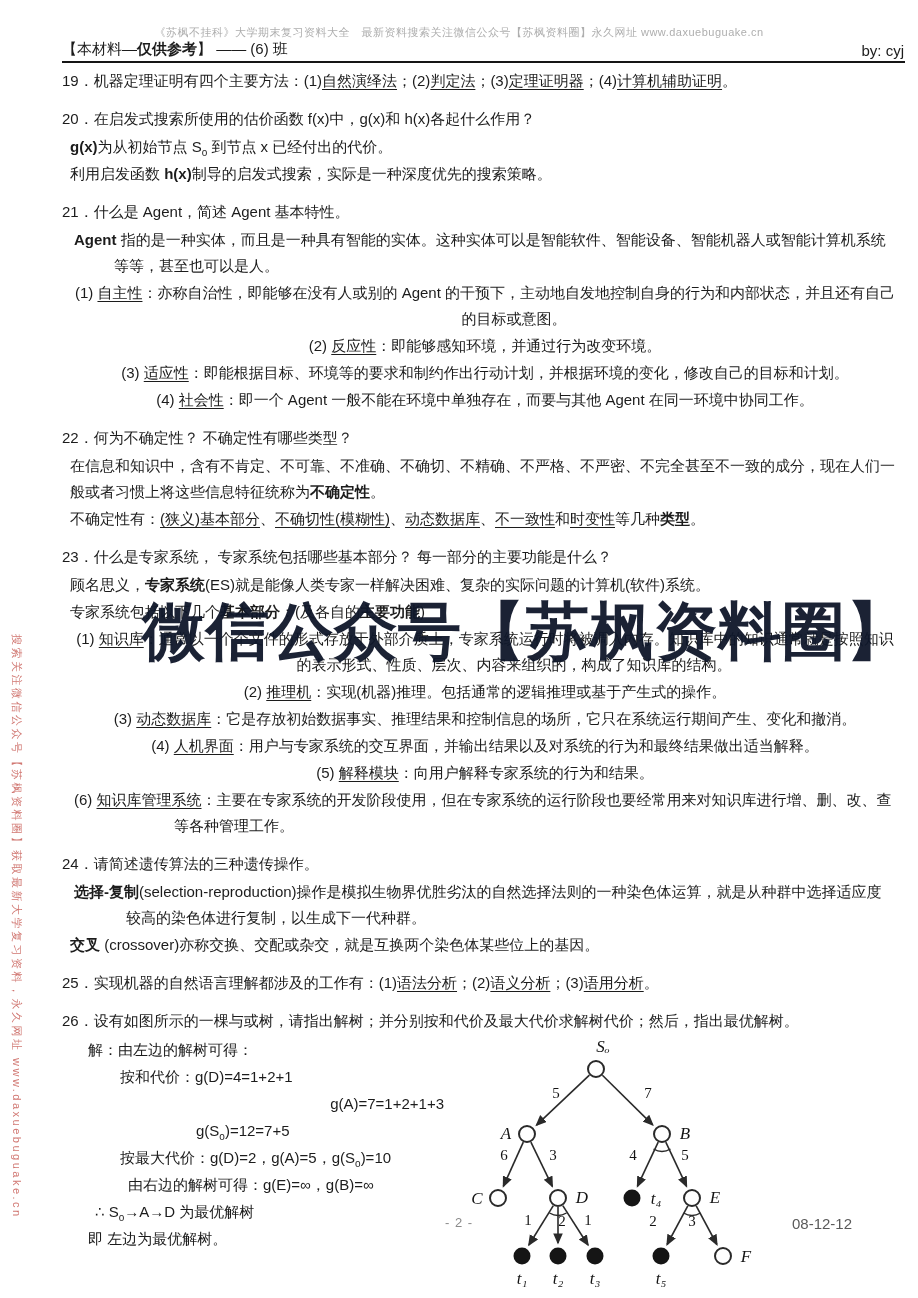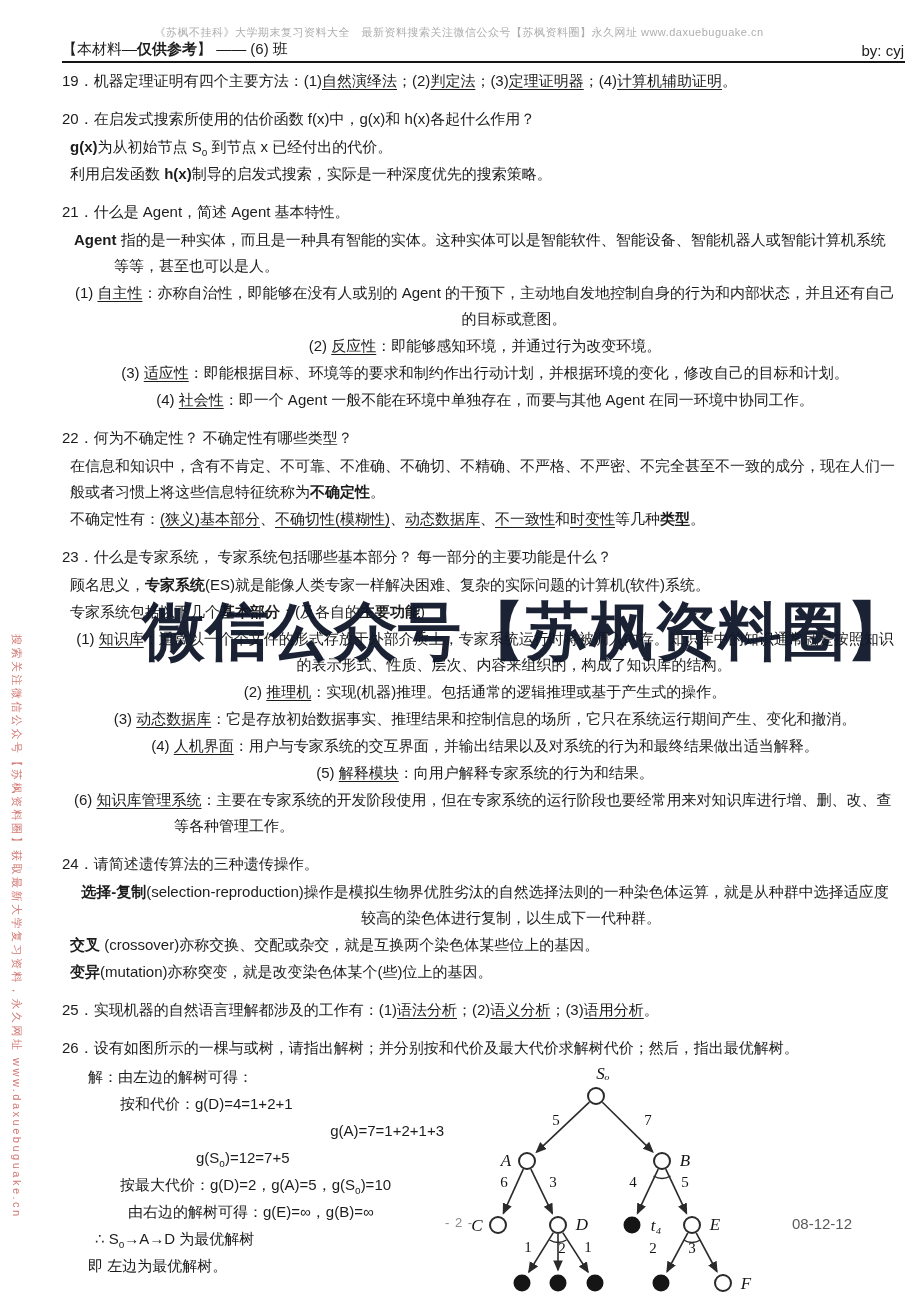--- a/index.html
+++ b/index.html
@@ -13,21 +13,21 @@
   .hdr-rule{position:absolute;top:61px;left:62px;right:13px;border-top:2px solid #151515;}
   
   .doc{position:absolute;top:68px;left:62px;width:846px;font-size:15px;line-height:26px;}
   .para{margin:1px 12px;}
   .k-question{margin:12px 0 2px 0;}
   #paras .para:first-child{margin-top:0;}
   .k-plain{margin:1px 8px;}
   .k-item{padding-left:58px;text-indent:-58px;text-align:center;}
   .k-item-deep{padding-left:100px;text-indent:-100px;}
   .k-hang{padding-left:40px;text-indent:-40px;}
-  .k-hang-mid{padding-left:52px;text-indent:-52px;text-align:center;}
+  .k-hang-mid{padding-left:52px;text-indent:-52px;}
   .b{font-weight:bold;}
   .u{text-decoration:underline;text-underline-offset:3px;}
   sub{font-size:10px;line-height:0;}
   
   .q26-row{display:flex;align-items:flex-start;margin-top:2px;}
   .solution{width:382px;line-height:27px;}
   .sol-l1{padding-left:26px;}
   .sol-l2{padding-left:58px;}
   .sol-l3{padding-left:134px;text-align:right;}
   .sol-l4{padding-left:134px;}
@@ -84,21 +84,20 @@
         <div class="para k-plain"><span>专家系统包括以下几个</span><span class="b">基本部分</span><span>：(及各自的</span><span class="b">主要功能</span><span>)</span></div>
         <div class="para k-item"><span>(1) </span><span class="u">知识库</span><span>：通常以一个个文件的形式存放于外部介质上，专家系统运行时将被调入内存。知识库中的知识通常就是按照知识的表示形式、性质、层次、内容来组织的，构成了知识库的结构。</span></div>
         <div class="para k-item"><span>(2) </span><span class="u">推理机</span><span>：实现(机器)推理。包括通常的逻辑推理或基于产生式的操作。</span></div>
         <div class="para k-item"><span>(3) </span><span class="u">动态数据库</span><span>：它是存放初始数据事实、推理结果和控制信息的场所，它只在系统运行期间产生、变化和撤消。</span></div>
         <div class="para k-item"><span>(4) </span><span class="u">人机界面</span><span>：用户与专家系统的交互界面，并输出结果以及对系统的行为和最终结果做出适当解释。</span></div>
         <div class="para k-item"><span>(5) </span><span class="u">解释模块</span><span>：向用户解释专家系统的行为和结果。</span></div>
         <div class="para k-item-deep"><span>(6) </span><span class="u">知识库管理系统</span><span>：主要在专家系统的开发阶段使用，但在专家系统的运行阶段也要经常用来对知识库进行增、删、改、查等各种管理工作。</span></div>
         <div class="para k-question"><span>24．请简述遗传算法的三种遗传操作。</span></div>
         <div class="para k-hang-mid"><span class="b">选择-复制</span><span>(selection-reproduction)操作是模拟生物界优胜劣汰的自然选择法则的一种染色体运算，就是从种群中选择适应度较高的染色体进行复制，以生成下一代种群。</span></div>
         <div class="para k-plain"><span class="b">交叉</span><span> (crossover)亦称交换、交配或杂交，就是互换两个染色体某些位上的基因。</span></div>
-        <div class="para k-plain"><span class="b">变异</span><span>(mutation)亦称突变，就是改变染色体某个(些)位上的基因。</span></div>
         <div class="para k-question"><span>25．实现机器的自然语言理解都涉及的工作有：(1)</span><span class="u">语法分析</span><span>；(2)</span><span class="u">语义分析</span><span>；(3)</span><span class="u">语用分析</span><span>。</span></div>
         <div class="para k-question"><span>26．设有如图所示的一棵与或树，请指出解树；并分别按和代价及最大代价求解树代价；然后，指出最优解树。</span></div>
       </div>
 
     <div class="q26-row">
       <div class="solution">
         <div class="sol-l1"><span>解：由左边的解树可得：</span></div>
         <div class="sol-l2"><span>按和代价：g(D)=4=1+2+1</span></div>
         <div class="sol-l3"><span>g(A)=7=1+2+1+3</span></div>
         <div class="sol-l4"><span>g(S</span><sub>o</sub><span>)=12=7+5</span></div>

